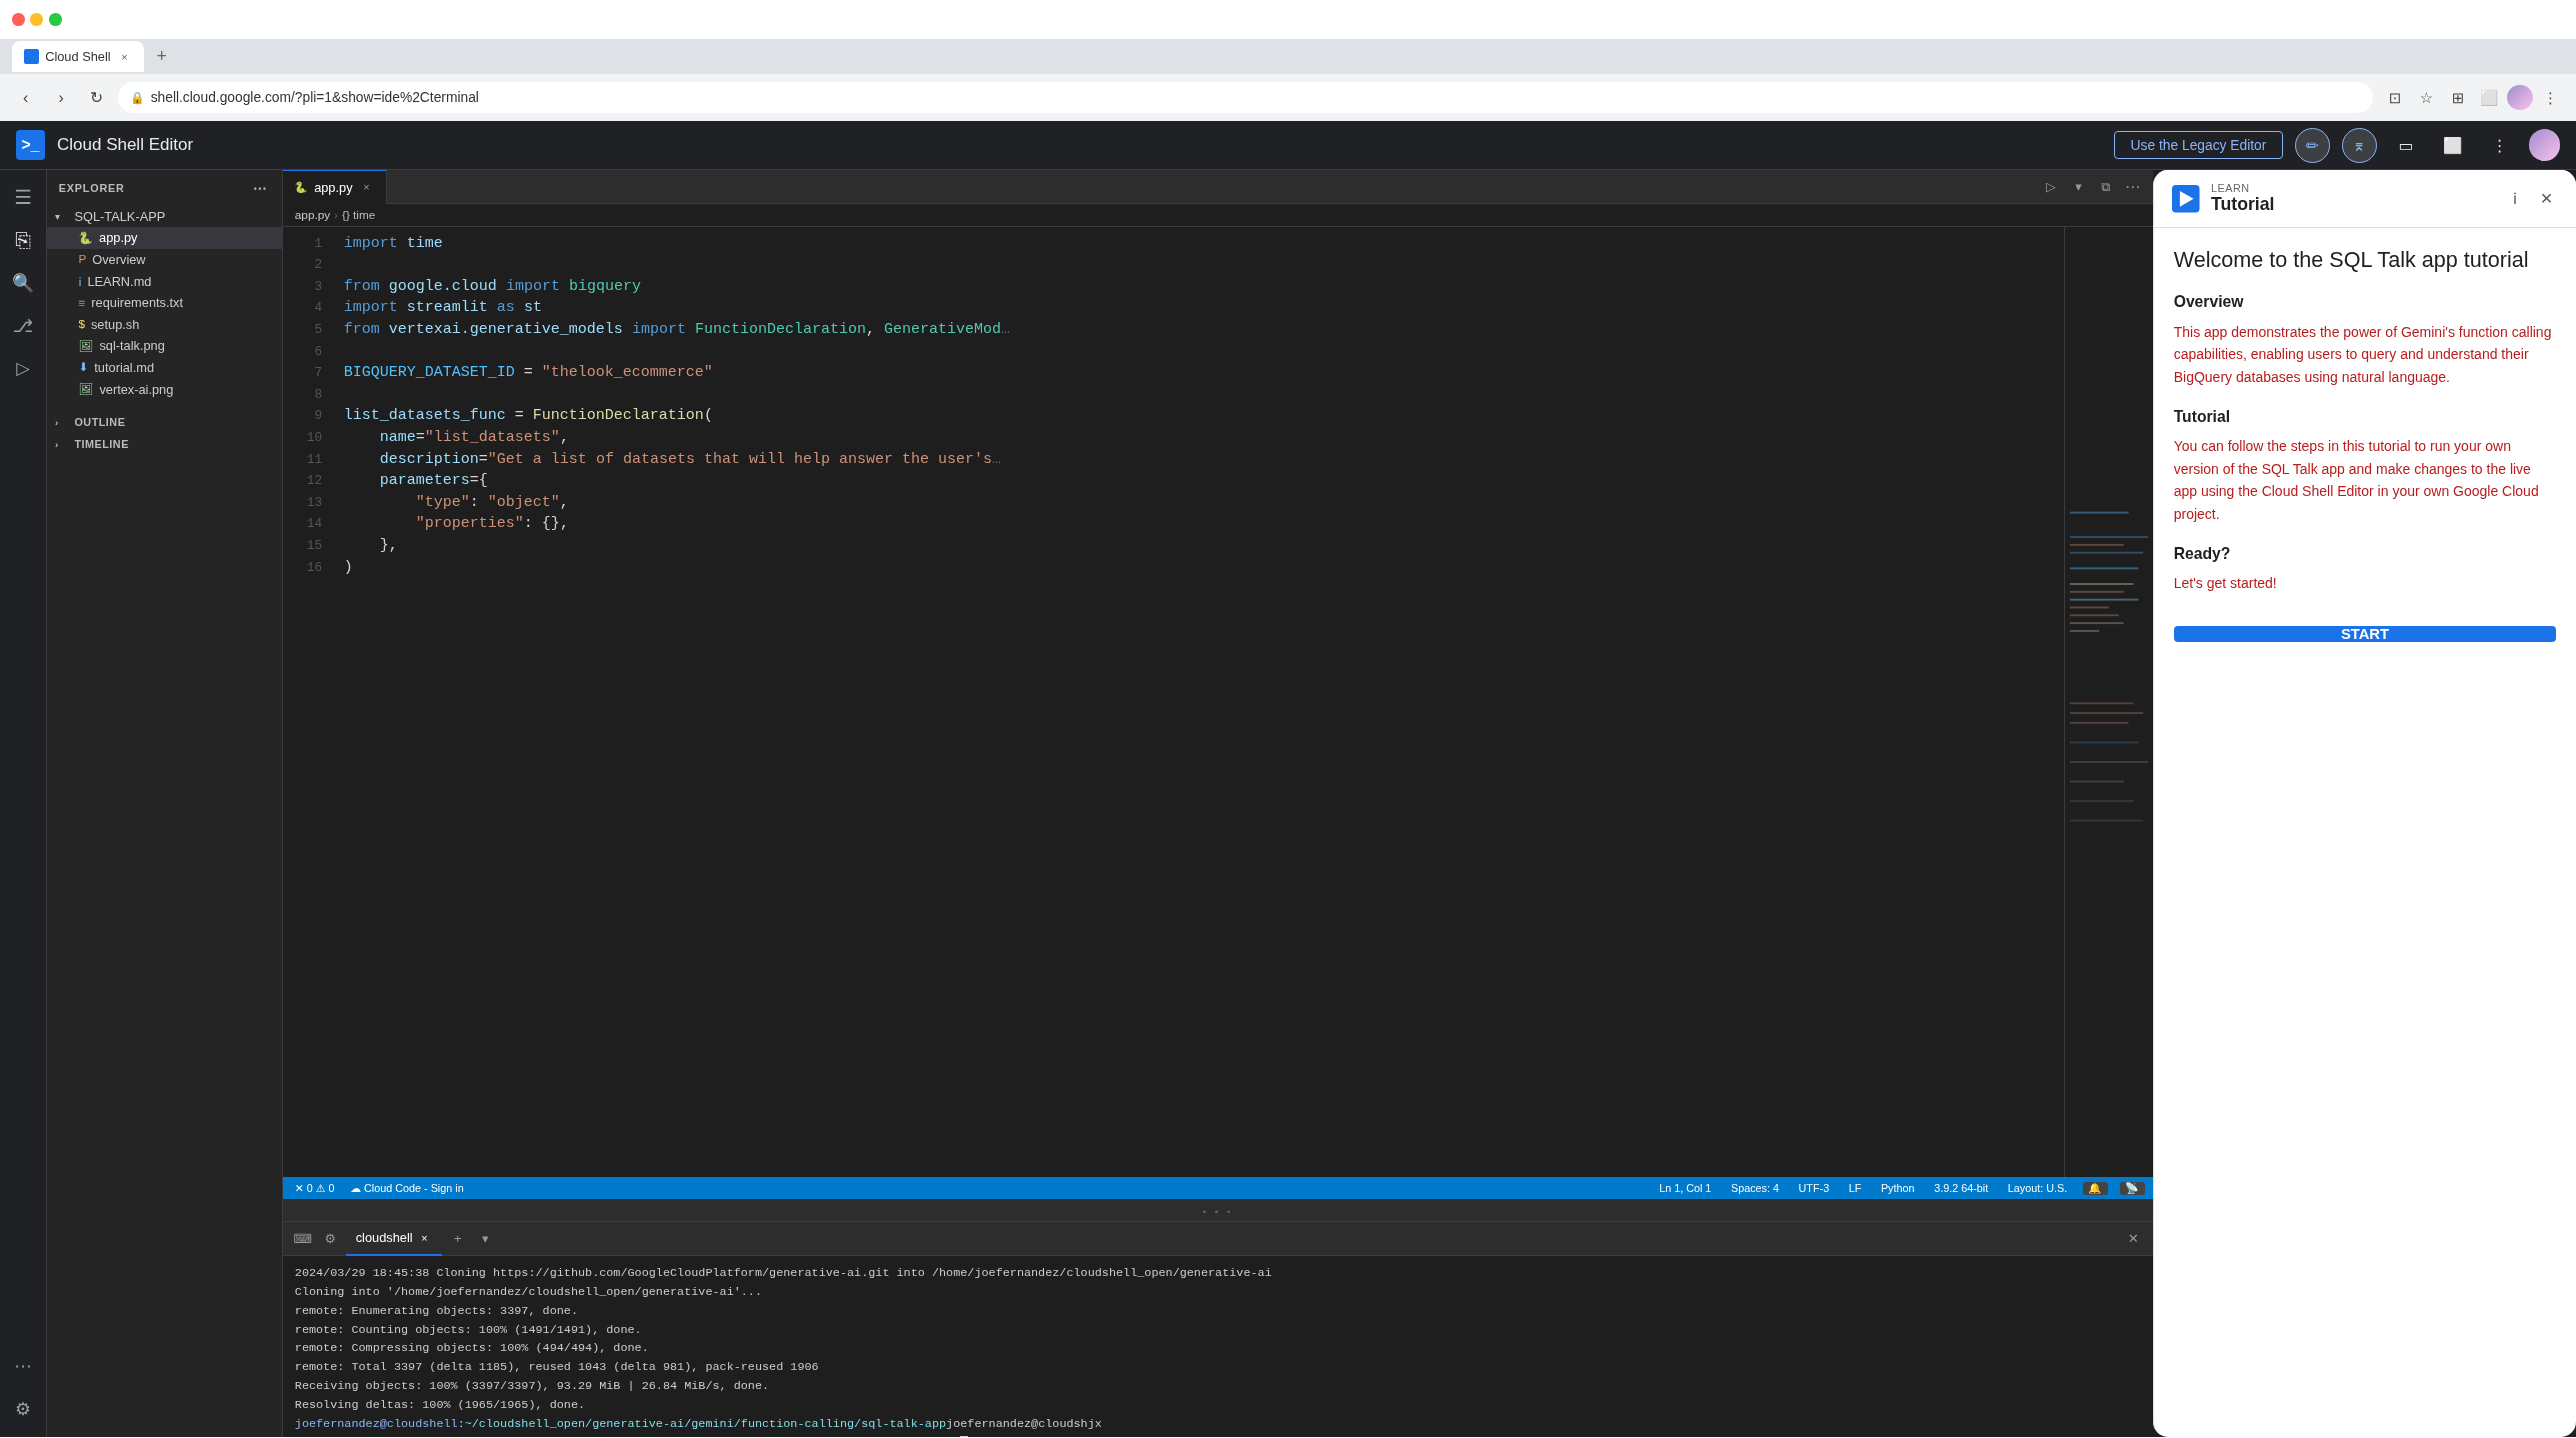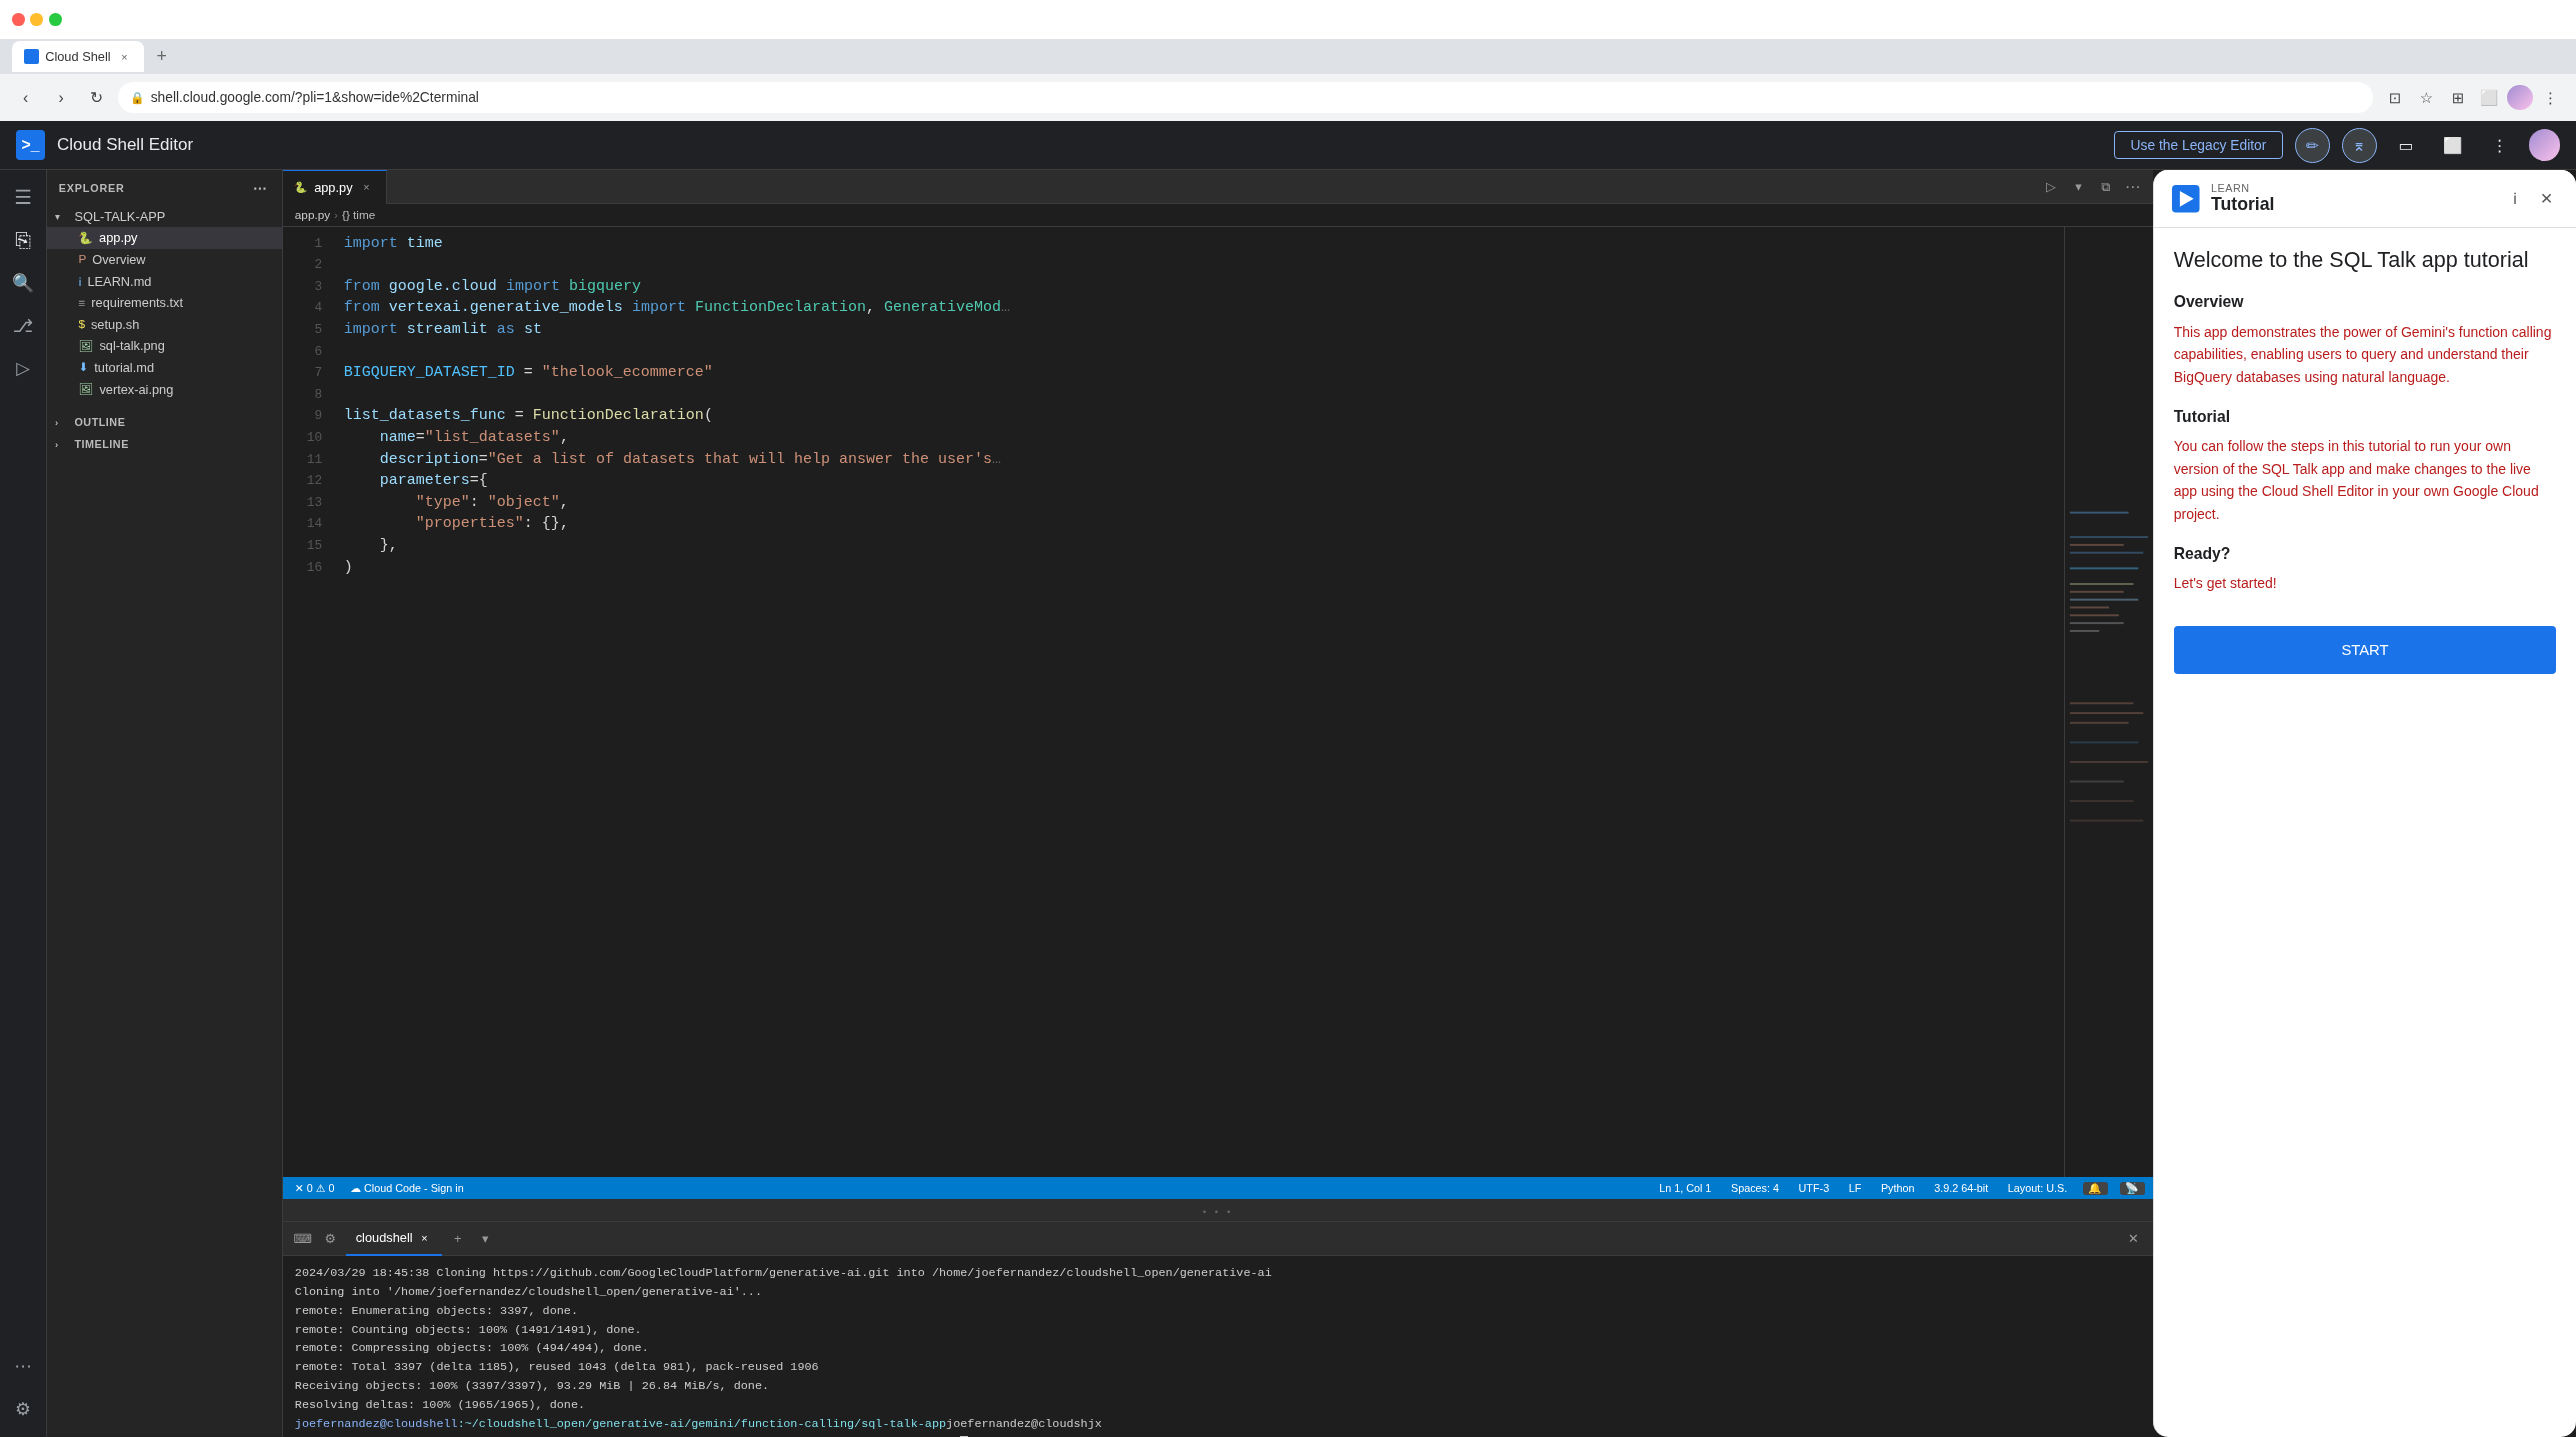--- a/index.html
+++ b/index.html
@@ -343,23 +343,23 @@
     }
     .tutorial-section-title:first-of-type { margin-top: 0; }
     .tutorial-text {
       font-size: 14px; color: #b91c1c; line-height: 1.6; margin-bottom: 11.8px;
     }
     .tutorial-start-btn {
       width: 100%;
       background: #1a73e8;
       color: #fff;
       border: none;
-      padding: 16px;
+      padding: 0;
       font-size: 14.8px;
-      font-weight: 400;
+      font-weight: 700;
       border-radius: 3.9px;
       cursor: pointer;
       margin-top: 19.7px;
     }
 
     
     ::-webkit-scrollbar { width: 5.9px; height: 5.9px; }
     ::-webkit-scrollbar-track { background: transparent; }
     ::-webkit-scrollbar-thumb { background: #555; border-radius: 3px; }
 
@@ -550,22 +550,22 @@
                   <div>12</div>
                 <div>13</div>
                   <div>14</div>
                   <div>15</div>
                   <div>16</div>
               </div>
               <div class="code-content">
                 <div class="code-line"><span class="kw">import</span> <span class="var">time</span></div>
                 <div class="code-line">&nbsp;</div>
                 <div class="code-line"><span class="kw">from</span> <span class="var">google.cloud</span> <span class="kw">import</span> <span class="cls">bigquery</span></div>
+                <div class="code-line"><span class="kw">import</span> <span class="var">streamlit</span> <span class="kw">as</span> <span class="var">st</span></div>
                 <div class="code-line"><span class="kw">from</span> <span class="var">vertexai.generative_models</span> <span class="kw">import</span> <span class="cls">FunctionDeclaration</span>, <span class="cls">GenerativeMod</span><span style="color:#666;">…</span></div>
-                <div class="code-line"><span class="kw">import</span> <span class="var">streamlit</span> <span class="kw">as</span> <span class="var">st</span></div>
                 <div class="code-line">&nbsp;</div>
                 <div class="code-line"><span class="const">BIGQUERY_DATASET_ID</span> = <span class="str">"thelook_ecommerce"</span></div>
                 <div class="code-line">&nbsp;</div>
                 <div class="code-line"><span class="var">list_datasets_func</span> = <span class="fn">FunctionDeclaration</span><span class="op">(</span></div>
                 <div class="code-line">    <span class="param">name</span>=<span class="str">"list_datasets"</span>,</div>
                 <div class="code-line">    <span class="param">description</span>=<span class="str">"Get a list of datasets that will help answer the user's</span><span style="color:#666;">…</span></div>
                 <div class="code-line">    <span class="param">parameters</span>=<span class="op">{</span></div>
                 <div class="code-line">        <span class="str">"type"</span>: <span class="str">"object"</span>,</div>
                 <div class="code-line">        <span class="str">"properties"</span>: <span class="op">{}</span>,</div>
                 <div class="code-line">    <span class="op">},</span></div>

